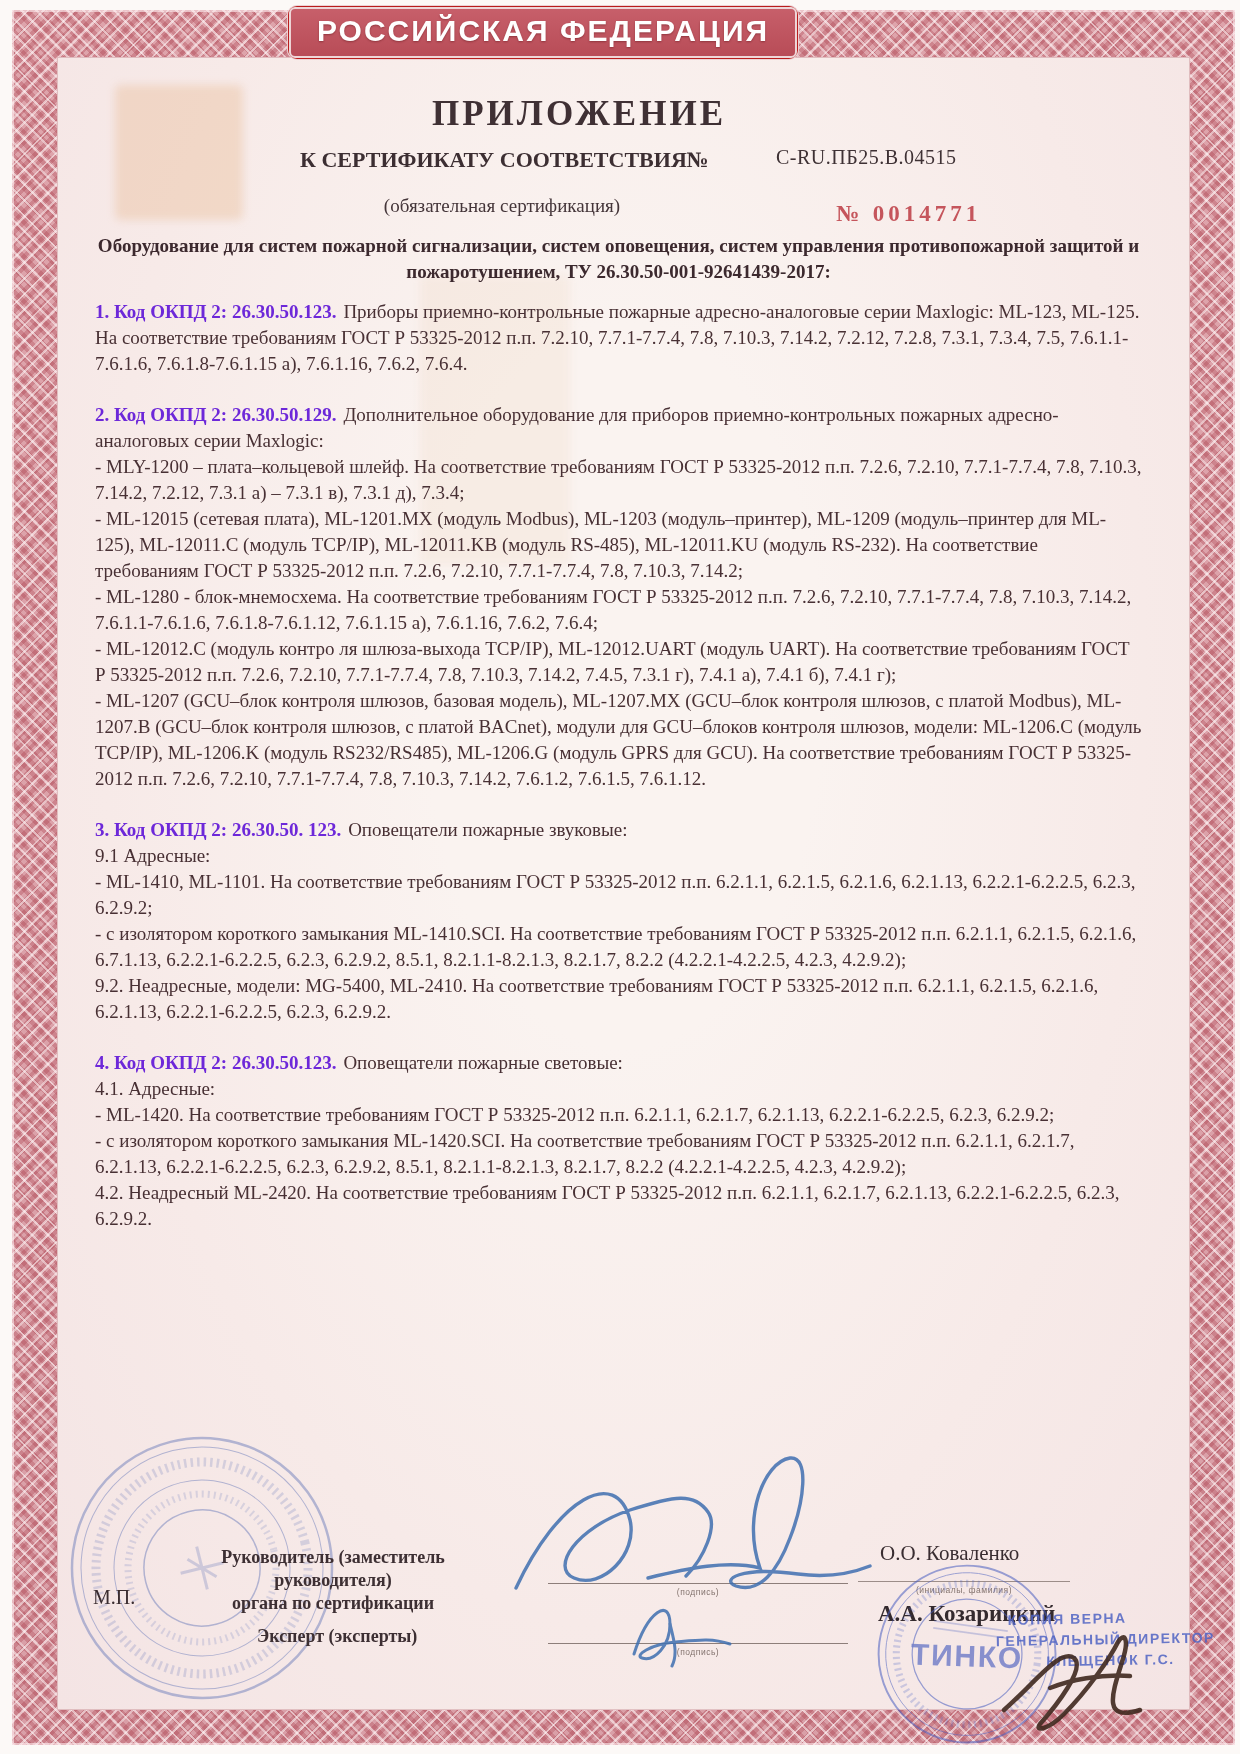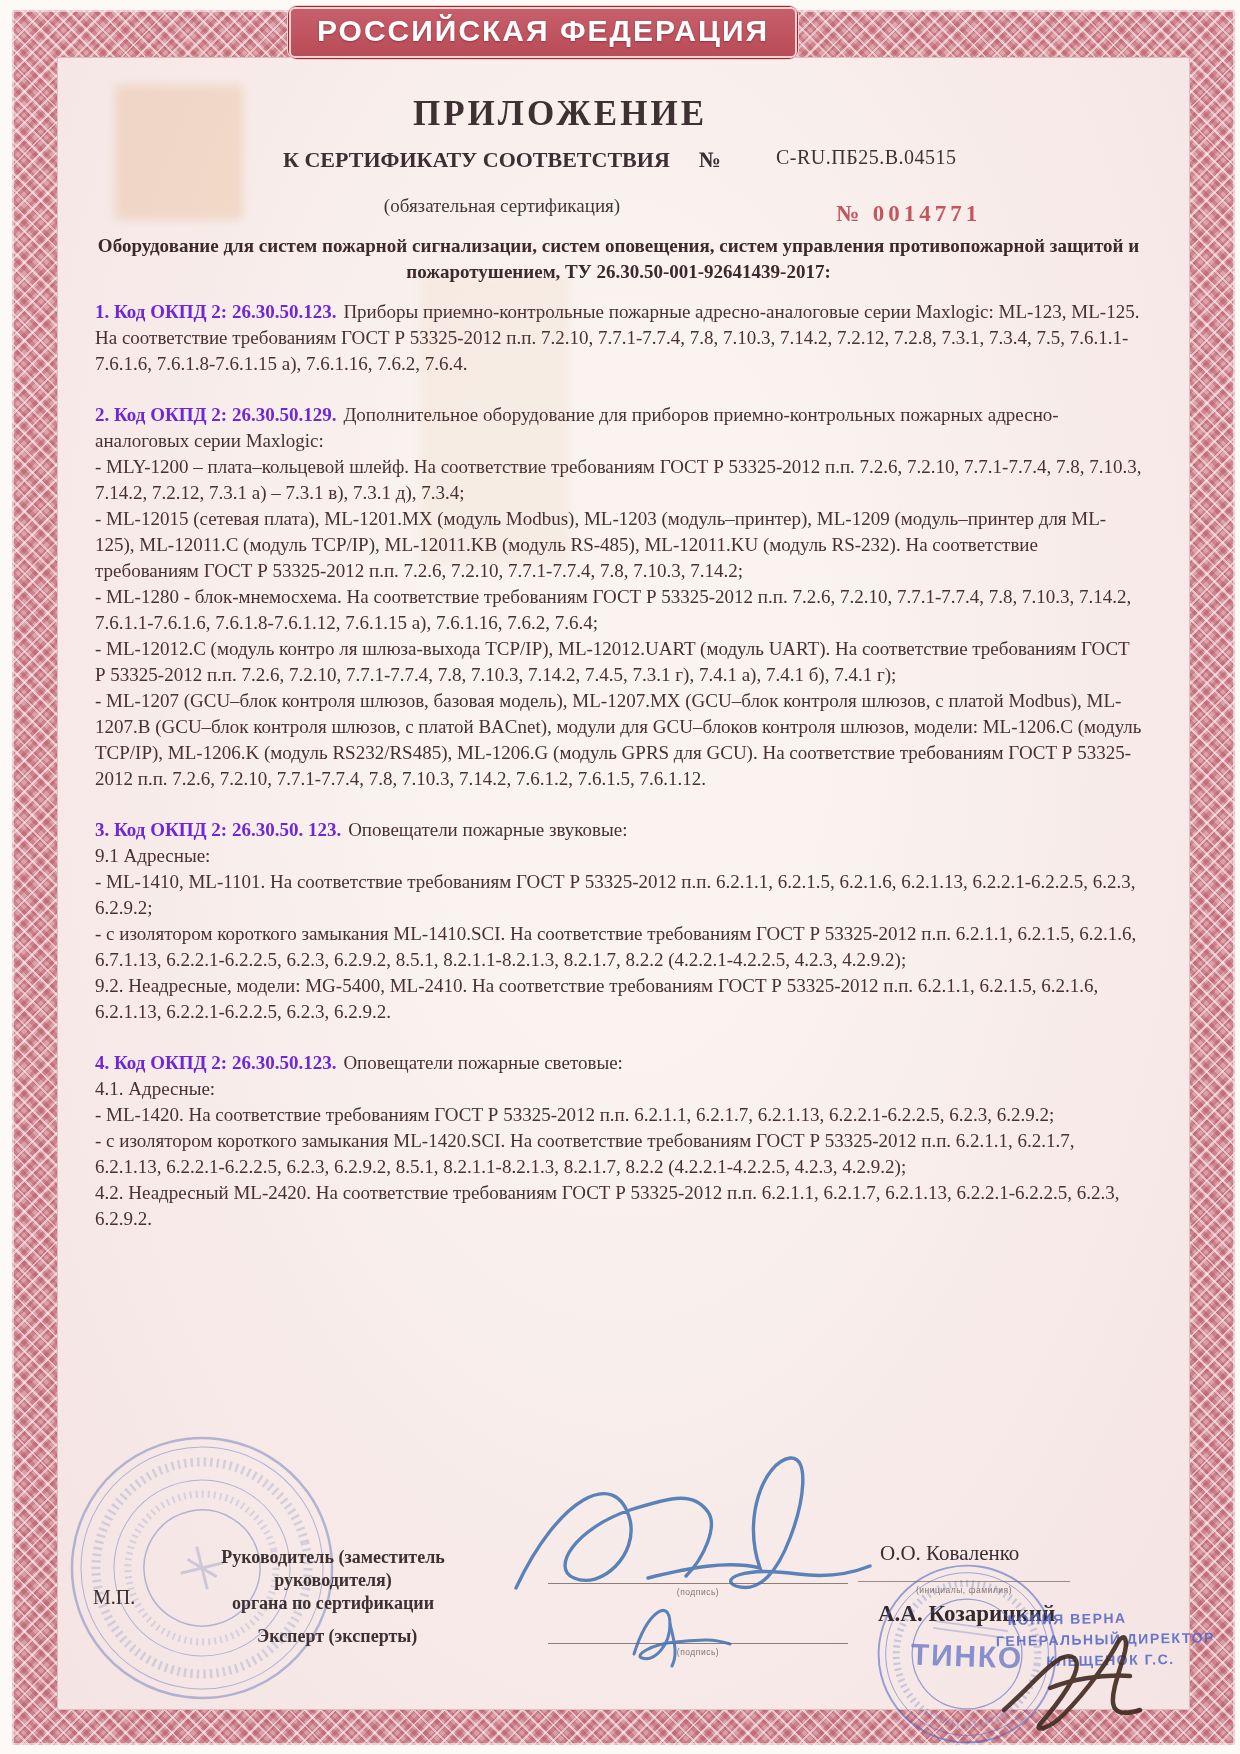--- a/index.html
+++ b/index.html
@@ -20,22 +20,22 @@
   .wm{position:absolute;border-radius:6px;filter:blur(4px);}
   .wm1{left:115px;top:85px;width:128px;height:135px;background:rgba(224,163,106,.26);}
   .wm2{left:420px;top:275px;width:150px;height:290px;background:rgba(228,178,130,.10);}
   
   .banner-outer{position:absolute;left:543px;top:6px;transform:translateX(-50%);
     background:#b91c1c;padding:1px;border-radius:9px;box-shadow:0 0 0 1px #ecd3d5;}
   .banner-inner{background:linear-gradient(180deg,#c75f6a,#b84c57);border:2px solid #eed6d8;border-radius:6px;
     padding:5px 26px 7px;color:#fff;font:bold 30px/1.15 "Liberation Sans",sans-serif;letter-spacing:2px;
     text-shadow:0 1px 2px rgba(90,20,25,.45);white-space:nowrap;}
   .doc-title{position:absolute;left:0;top:94px;width:1120px;text-align:center;
-    font-weight:bold;font-size:35px;letter-spacing:3px;color:#3f3034;}
-  .sub-row{position:absolute;left:283px;top:147px;width:438px;display:flex;justify-content:space-between;
+    font-weight:bold;font-size:35px;letter-spacing:3px;color:#3f3034;padding-left:19px;}
+  .sub-row{position:absolute;left:300px;top:147px;width:438px;display:flex;
     font-weight:bold;font-size:22px;color:#3c2e32;}
   .cert-no{position:absolute;left:776px;top:146px;font-size:20px;letter-spacing:.5px;color:#3e3134;}
   .cert-type{position:absolute;left:283px;top:195px;width:438px;text-align:center;font-size:19px;color:#443539;}
   .blank-no{position:absolute;left:836px;top:201px;font-weight:bold;font-size:23px;letter-spacing:4px;color:#c5555c;}
   
   .intro{position:absolute;left:95px;right:98px;top:233px;text-align:center;
     font-weight:bold;font-size:19px;line-height:26px;color:#3c292e;}
   .body{position:absolute;left:95px;right:98px;top:299px;font-size:19px;line-height:26px;
     color:#483034;text-align:left;}
   .sec{margin-bottom:25px;}

